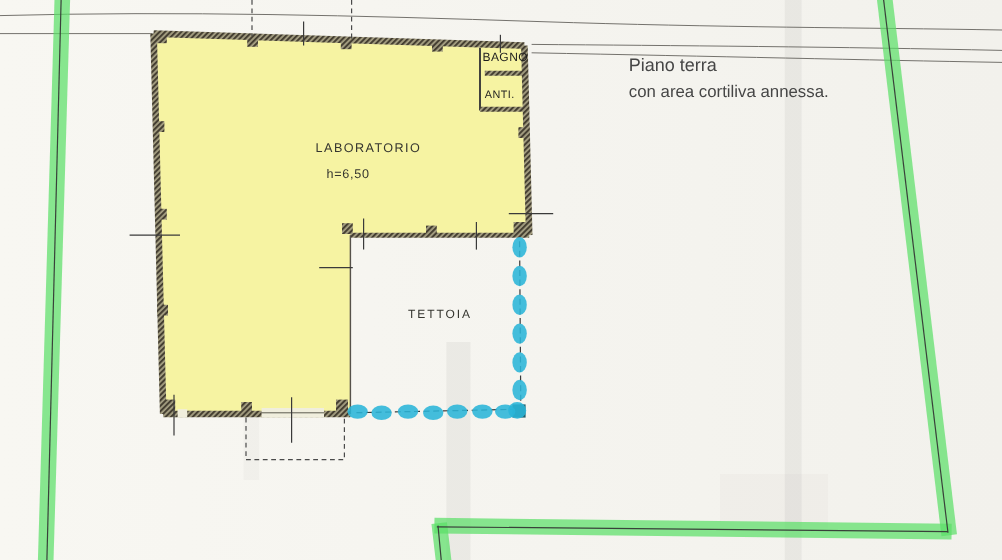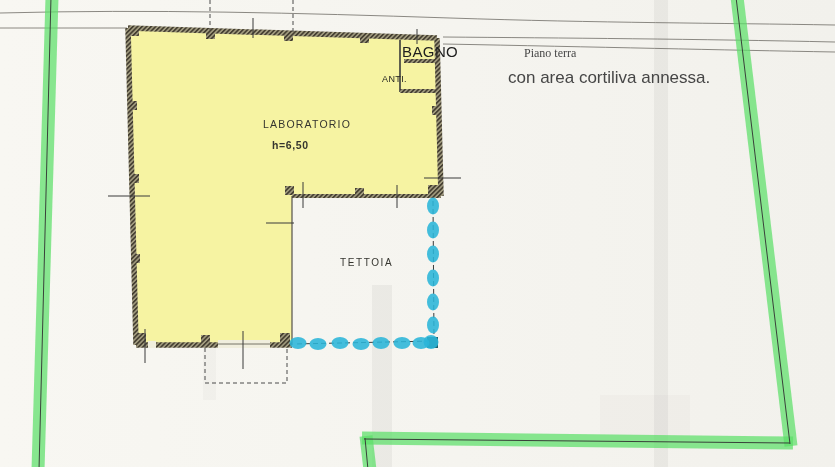--- a/index.html
+++ b/index.html
@@ -5,27 +5,27 @@
   html,body{margin:0;padding:0;}
   .scan{
     position:relative;
     width:835px;height:467px;
     overflow:hidden;
     background:linear-gradient(90deg,#f8f7f2 0%,#f5f4ef 55%,#f2f1ec 100%);
     font-family:"Liberation Sans",sans-serif;
   }
   .scan svg{position:absolute;inset:0;display:block;}
   .lbl{position:absolute;color:var(--ink,#3c3c3c);white-space:nowrap;}
-  .lbl-bagno{left:402px;top:43px;font-size:15px;letter-spacing:.4px;color:#1e1e1e;}
-  .lbl-anti{left:382px;top:74px;font-size:9px;letter-spacing:.4px;color:#1e1e1e;}
+  .lbl-bagno{left:402px;top:43px;font-size:10px;letter-spacing:.4px;color:#1e1e1e;}
+  .lbl-anti{left:404px;top:74px;font-size:9px;letter-spacing:.4px;color:#1e1e1e;}
   .lbl-laboratorio{left:263px;top:118px;font-size:10.5px;letter-spacing:1.2px;color:#35352f;text-align:right;}
-  .lbl-height{left:272px;top:139px;font-size:10.5px;letter-spacing:.6px;color:#35352f;font-weight:bold;}
+  .lbl-height{left:272px;top:139px;font-size:10.5px;letter-spacing:.6px;color:#35352f;}
   .lbl-tettoia{left:340px;top:257px;font-size:10px;letter-spacing:1.6px;color:#35352f;}
-  .lbl-title1{left:524px;top:46px;font-size:12px;color:#464646;font-family:Liberation Serif, serif;}
-  .lbl-title2{left:508px;top:68px;font-size:17px;color:#464646;}
+  .lbl-title1{left:524px;top:46px;font-size:15px;color:#464646;}
+  .lbl-title2{left:524px;top:68px;font-size:14px;color:#464646;}
   .thin-line{stroke:#6e6c66;stroke-width:.8;fill:none;}
   .green-band{stroke:var(--boundary-marker,#5bdf68);stroke-width:13;fill:none;opacity:.72;}
   .pen-line{stroke:#39413a;stroke-width:1;fill:none;}
   .wall{stroke:url(#hatch);fill:none;stroke-width:5.5;}
   .wall-thin{stroke:url(#hatch);fill:none;stroke-width:4.2;}
   .tick{stroke:#3a3a3a;stroke-width:1;fill:none;}
   .dashed{stroke:#4a4a4a;stroke-width:1;fill:none;stroke-dasharray:4 3;}
   .bluedash{stroke:#3a3a3a;stroke-width:1;fill:none;stroke-dasharray:5 3;}
   .dot{fill:var(--courtyard-marker,#2ab5d8);opacity:.88;}
   .artifact{fill:#8e8c86;}

